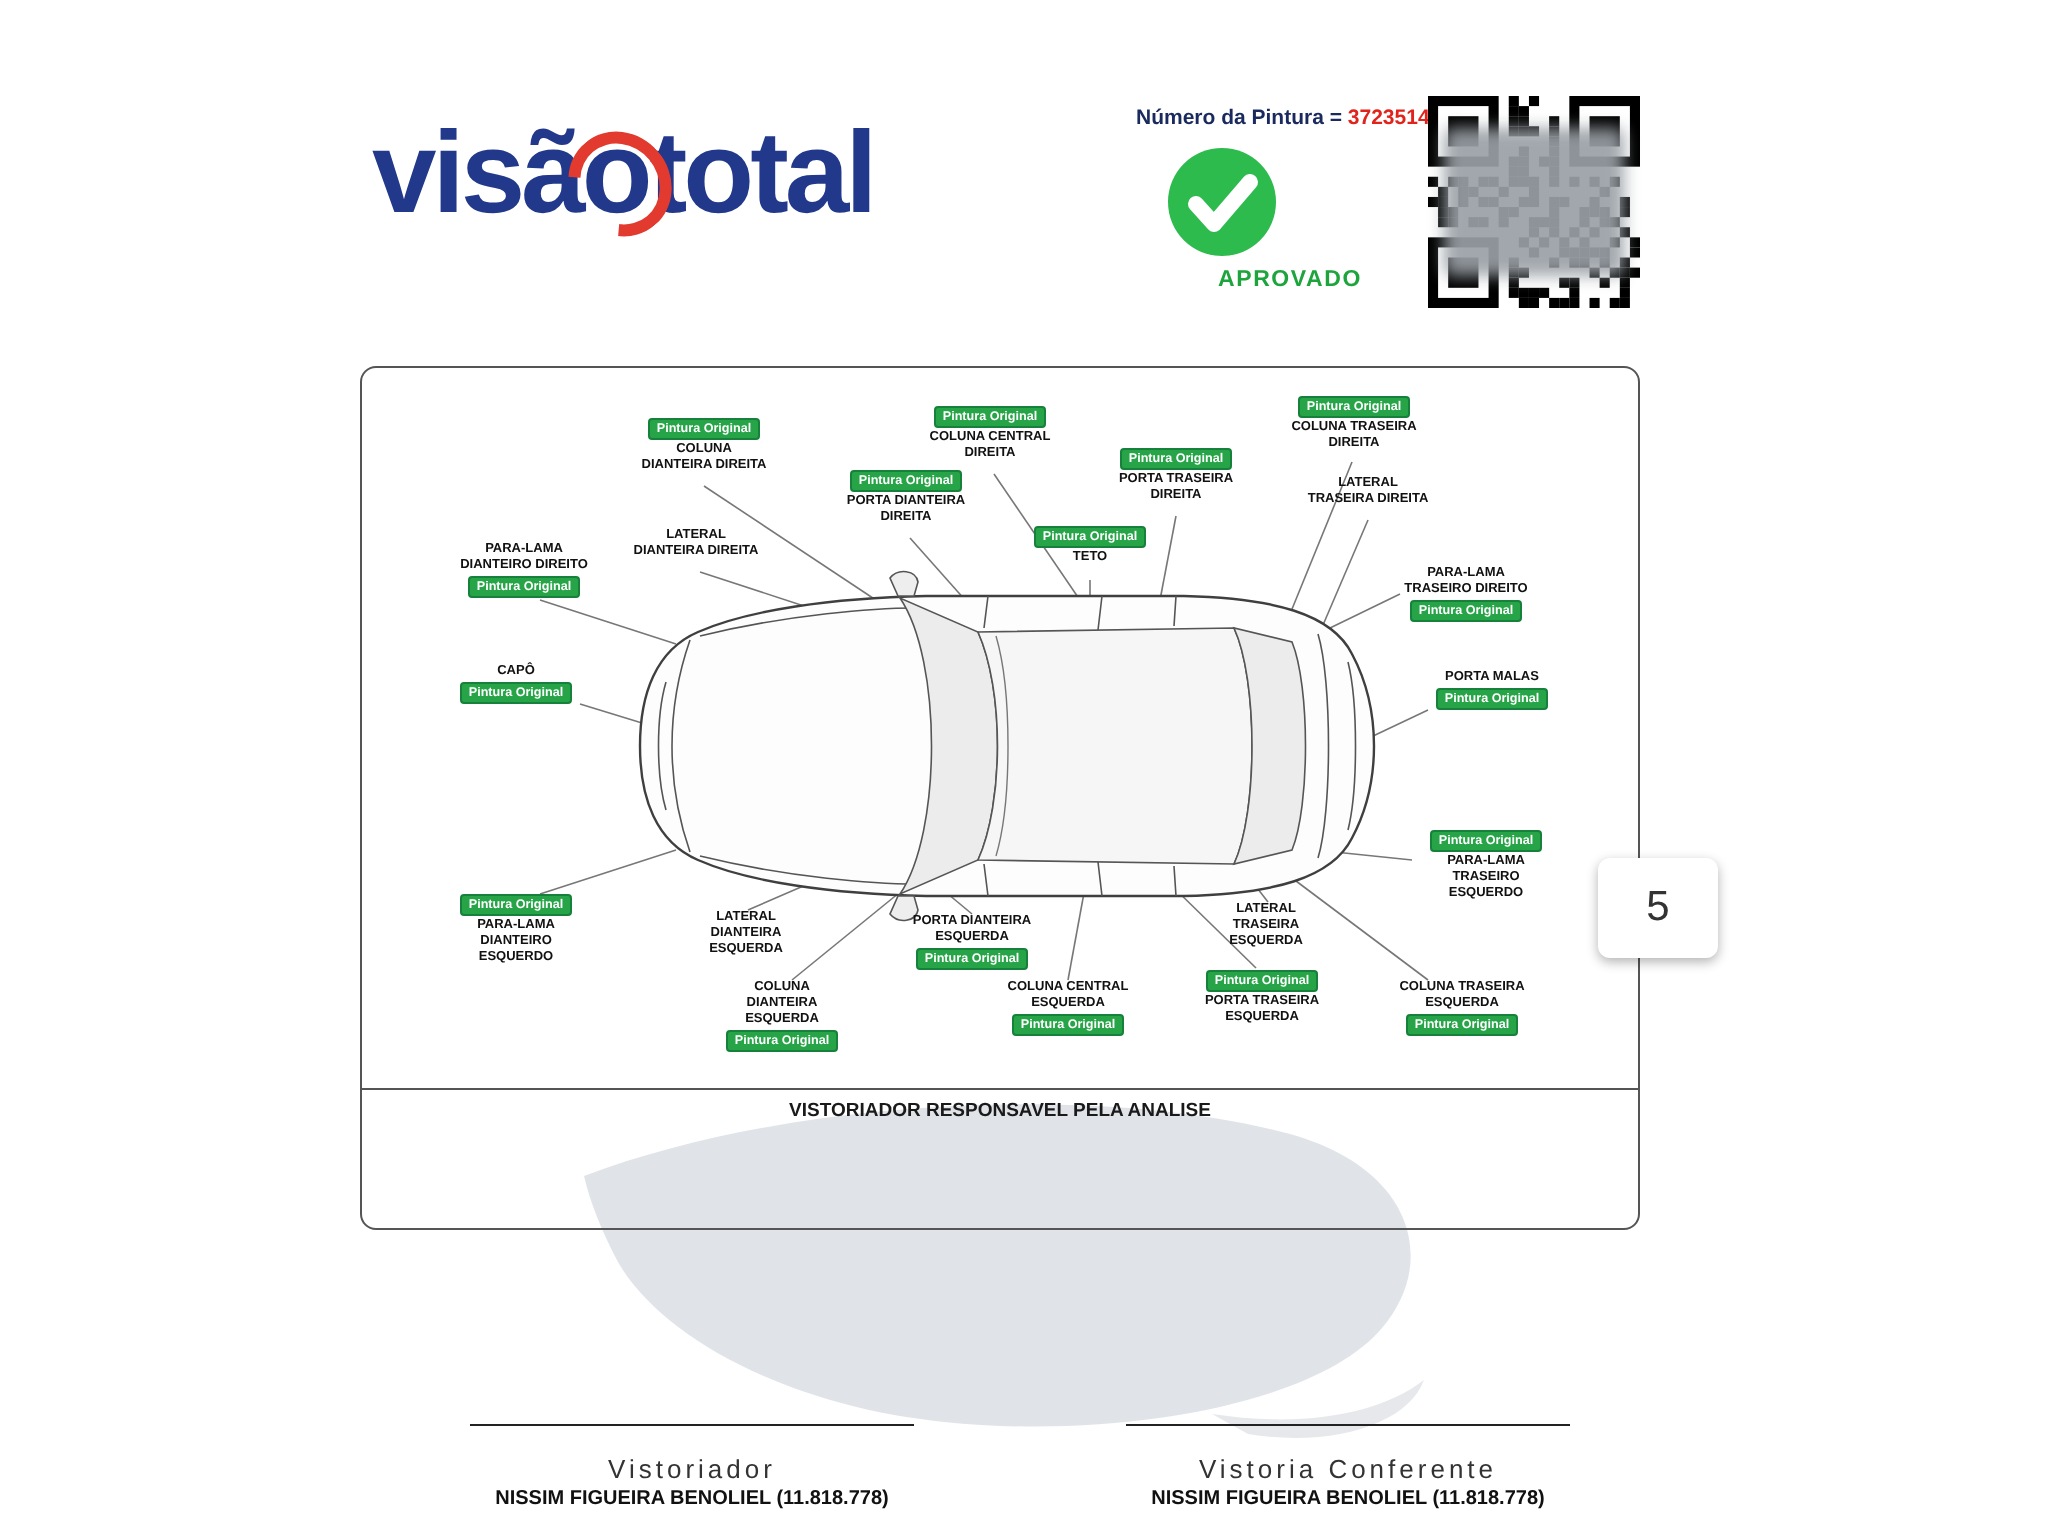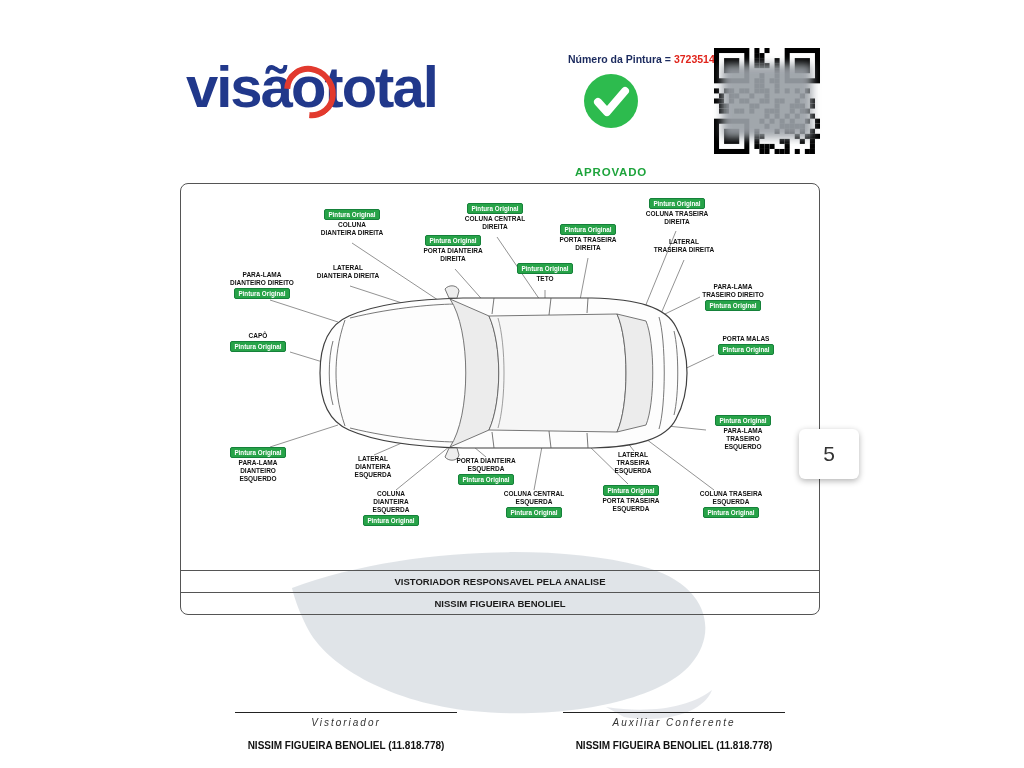--- a/index.html
+++ b/index.html
@@ -16,22 +16,22 @@
     border:6px solid #e23a2e; border-left-color:transparent; border-radius:50%;
     transform:rotate(-40deg); pointer-events:none; }
   .logo-sub { position:absolute; left:196px; top:132px; font-size:20px; font-weight:600;
     color:#2a9a8f; letter-spacing:9px; white-space:nowrap; }
 
   .vistoria-line { position:absolute; left:568px; top:53px; font-size:10.5px; font-weight:bold; }
   .vistoria-label { color:#1b2a5e; }
   .vistoria-number { color:#e0241b; }
 
   .check-wrap { position:absolute; left:582px; top:72px; width:58px; height:58px; }
-  .approved { position:absolute; left:611px; top:134px; transform:translateX(-50%);
-    font-size:11.5px; font-weight:bold; color:#1ea43c; letter-spacing:.8px;margin-top:32px; }
+  .approved { position:absolute; left:645px; top:134px; transform:translateX(-50%);
+    font-size:11.5px; font-weight:bold; color:#1ea43c; letter-spacing:.8px; }
 
   .qr { position:absolute; left:714px; top:48px; width:106px; height:106px; background:#fff; }
   .qr-blur { position:absolute; left:8px; top:16px; width:90px; height:74px;
     background:#9aa0a6; opacity:.92; filter:blur(4px); border-radius:4px; }
 
   .section-title { position:absolute; left:0; top:166px; width:1000px; text-align:center;
     font-size:10.5px; font-weight:bold; letter-spacing:.3px; z-index:2; }
 
   
   .main-box { position:absolute; left:180px; top:183px; width:640px; height:432px;
@@ -50,22 +50,22 @@
   .pname.wide { width:70px; }
   .badge { display:inline-block; background:#27a348; border:1px solid #15813a; color:#fff;
     font-size:6.3px; font-weight:bold; padding:1px 3px; border-radius:2px; white-space:nowrap; }
 
   .page-card { position:absolute; left:799px; top:429px; width:60px; height:50px; background:#fff;
     border-radius:6px; box-shadow:0 2px 6px rgba(0,0,0,.3); display:flex; align-items:center;
     justify-content:center; font-size:21px; color:#333; z-index:4; }
 
   .sig { position:absolute; top:712px; width:222px; border-top:1.3px solid #222;
     text-align:center; z-index:2; }
-  .sig-role { font-size:10px; letter-spacing:2px; color:#333; margin-top:4px;font-style:italic; }
-  .sig-name { font-size:10px; font-weight:bold; color:#111; margin-top:12px; }
+  .sig-role { font-size:13px; letter-spacing:2px; color:#333; margin-top:14px; }
+  .sig-name { font-size:10px; font-weight:bold; color:#111; margin-top:2px; }
 
   .watermark { position:absolute; left:0; top:0; z-index:1; pointer-events:none; }
 </style>
 </head>
 <body>
 
 <div class="page">
 
   <svg class="watermark" width="1024" height="768" viewBox="0 0 1024 768">
     <path d="M292,588 C395,549 548,542 641,566 C706,582 720,630 691,664 C659,702 560,720 472,711 C393,703 330,668 309,631 C301,616 295,601 292,588 Z" fill="#c7cdd5" opacity="0.55"></path>
@@ -217,22 +217,21 @@
         <rect x="80" y="10" width="15" height="15" fill="#000"></rect>
         <rect x="0" y="70" width="35" height="35" fill="#000"></rect>
         <rect x="5" y="75" width="25" height="25" fill="#fff"></rect>
         <rect x="10" y="80" width="15" height="15" fill="#000"></rect>
       </svg>
     <div class="qr-blur"></div>
   </div>
 
 
   <div class="main-box"></div>
-  <div class="analysis-row" style="top:570px;">VISTORIADOR RESPONSAVEL PELA ANALISE</div>
-  <div class="analysis-row" style="top:592px;">NISSIM FIGUEIRA BENOLIEL</div>
+  <div class="analysis-row" style="top:544px;">VISTORIADOR RESPONSAVEL PELA ANALISE</div>
 
   <svg class="car-svg" width="640" height="390" viewBox="180 183 640 390">
     <g stroke="#777" stroke-width="0.8">
       <line x1="352" y1="243" x2="450" y2="308"></line>
       <line x1="497" y1="237" x2="542" y2="303"></line>
       <line x1="455" y1="269" x2="487" y2="305"></line>
       <line x1="588" y1="258" x2="580" y2="300"></line>
       <line x1="676" y1="231" x2="645" y2="307"></line>
       <line x1="684" y1="260" x2="660" y2="316"></line>
       <line x1="545" y1="290" x2="545" y2="355"></line>
@@ -350,17 +349,17 @@
     <span class="pname wide">PARA-LAMA TRASEIRO ESQUERDO</span>
   </div>
 
   <div class="page-card">5</div>
 
   <div class="sig" style="left:235px;">
     <div class="sig-role">Vistoriador</div>
     <div class="sig-name">NISSIM FIGUEIRA BENOLIEL (11.818.778)</div>
   </div>
   <div class="sig" style="left:563px;">
-    <div class="sig-role">Auxiliar Conferente</div>
+    <div class="sig-role">Vistoria Conferente</div>
     <div class="sig-name">NISSIM FIGUEIRA BENOLIEL (11.818.778)</div>
   </div>
 
 </div>
 
 </body></html>

